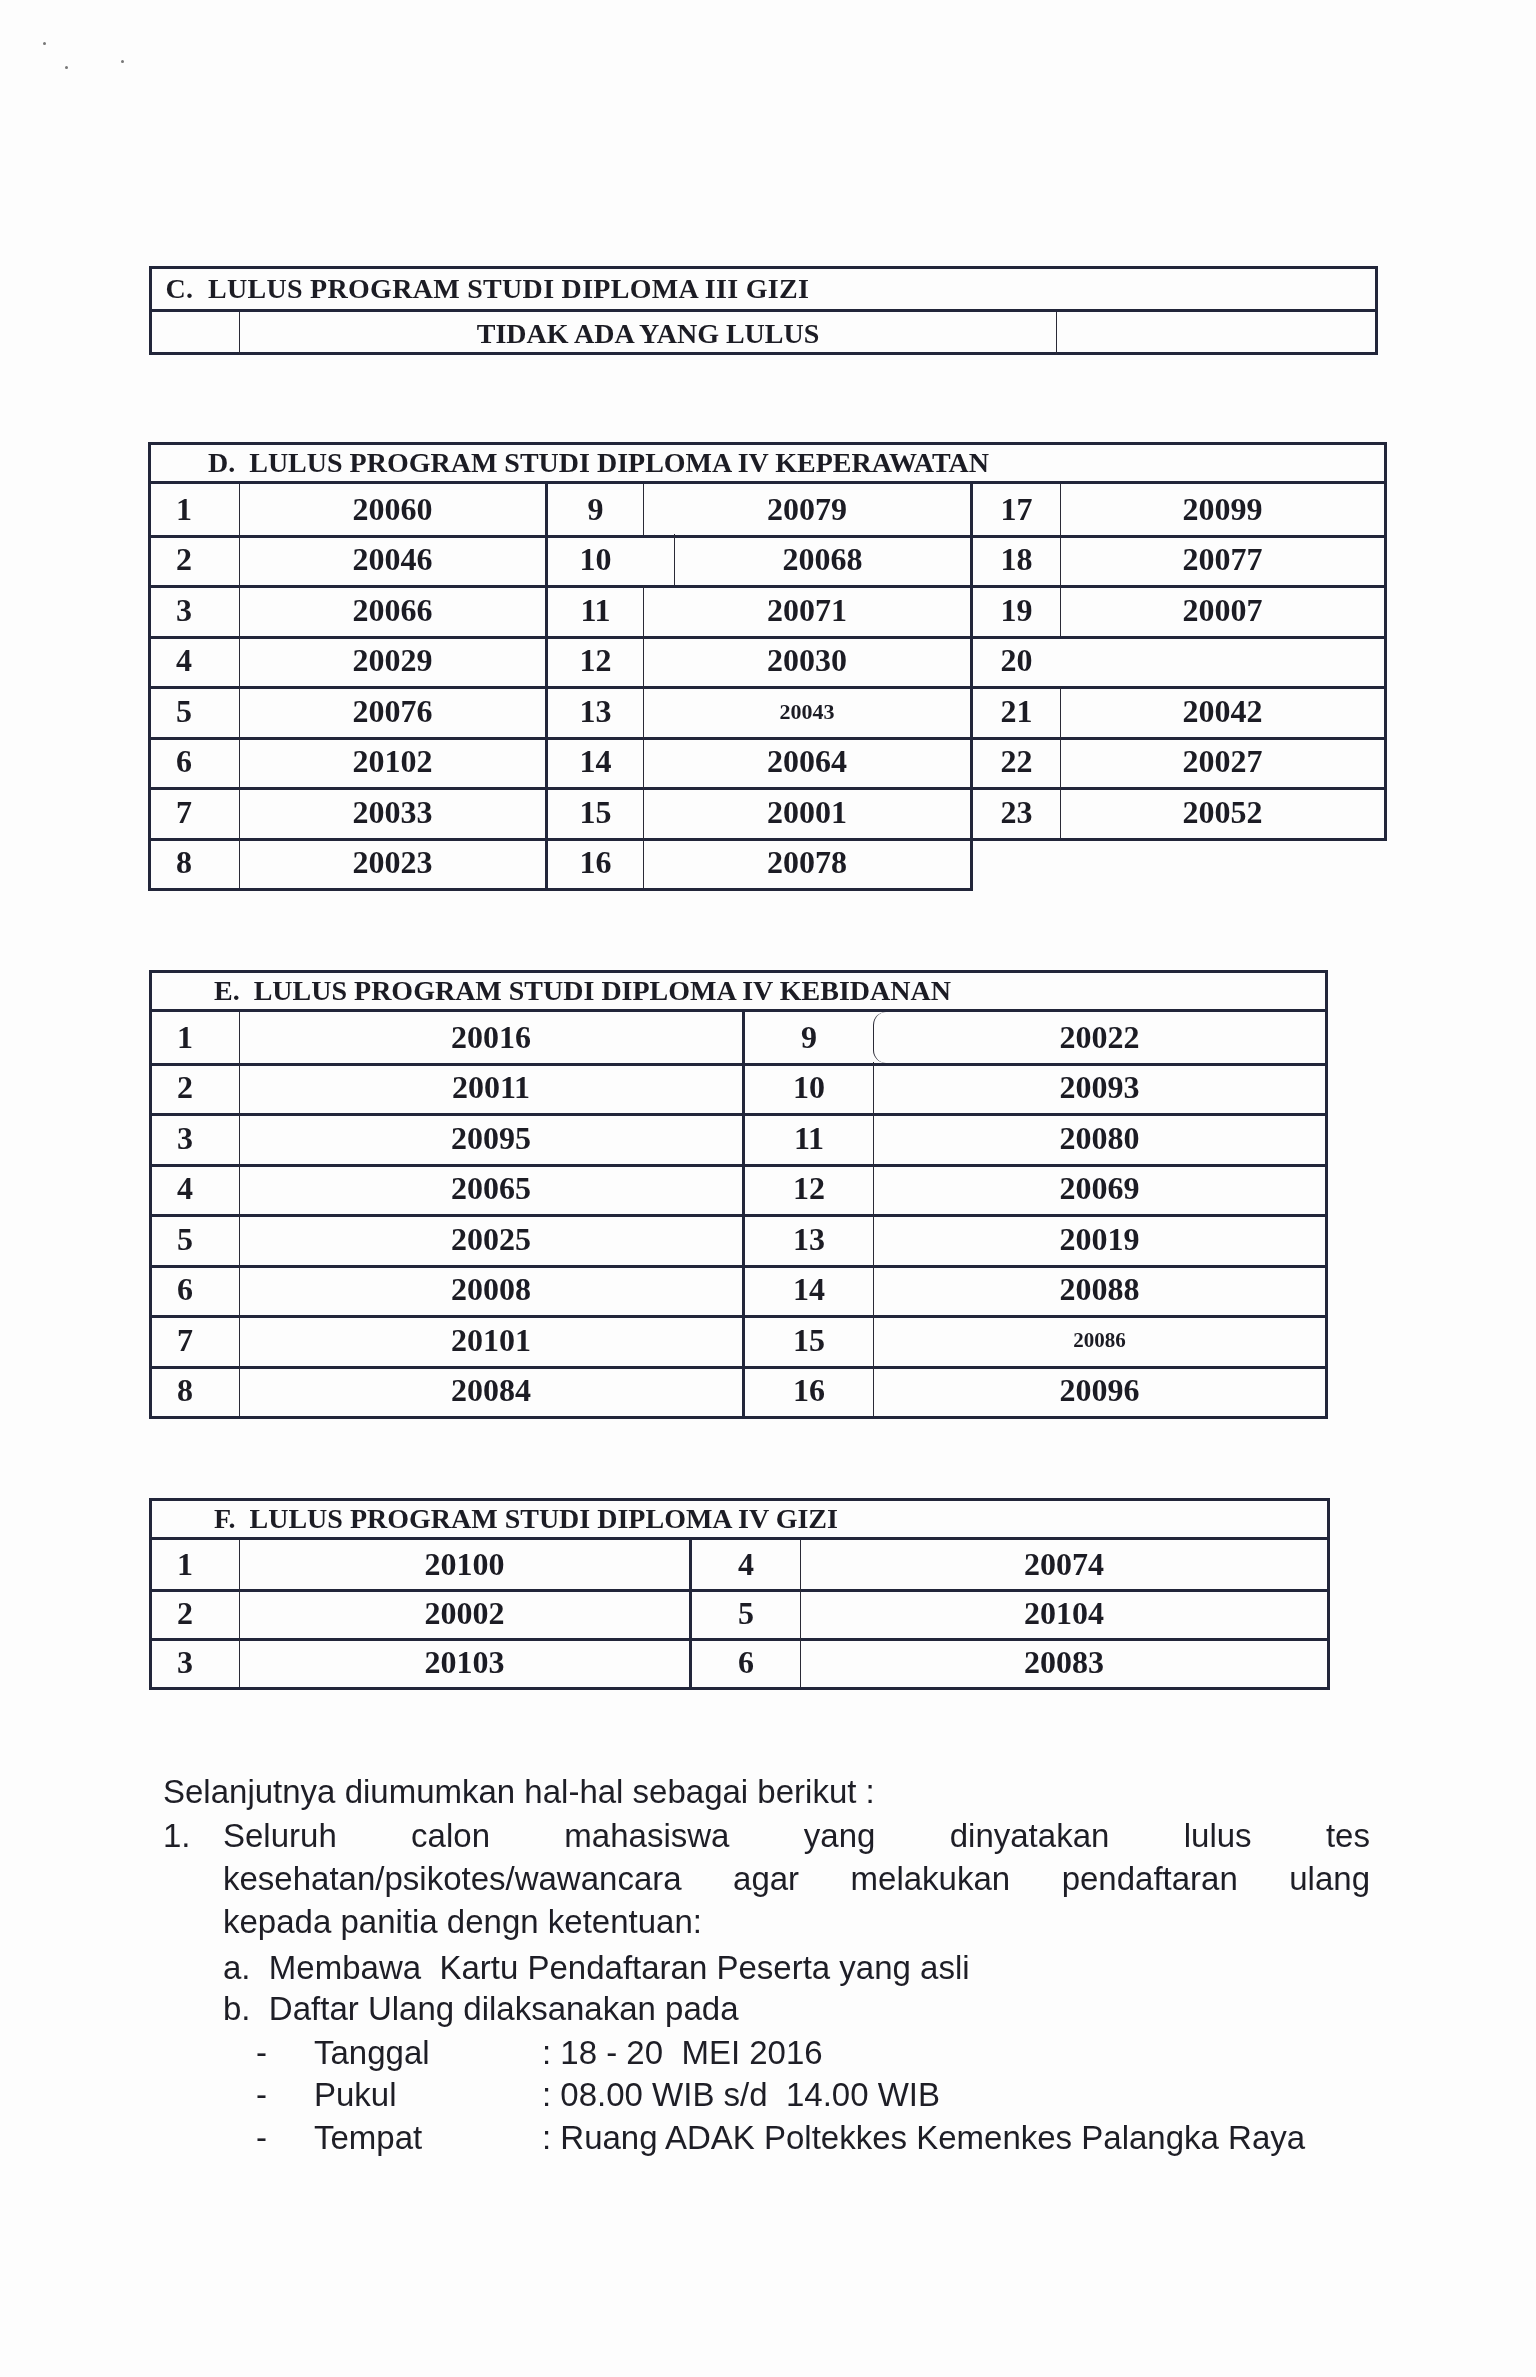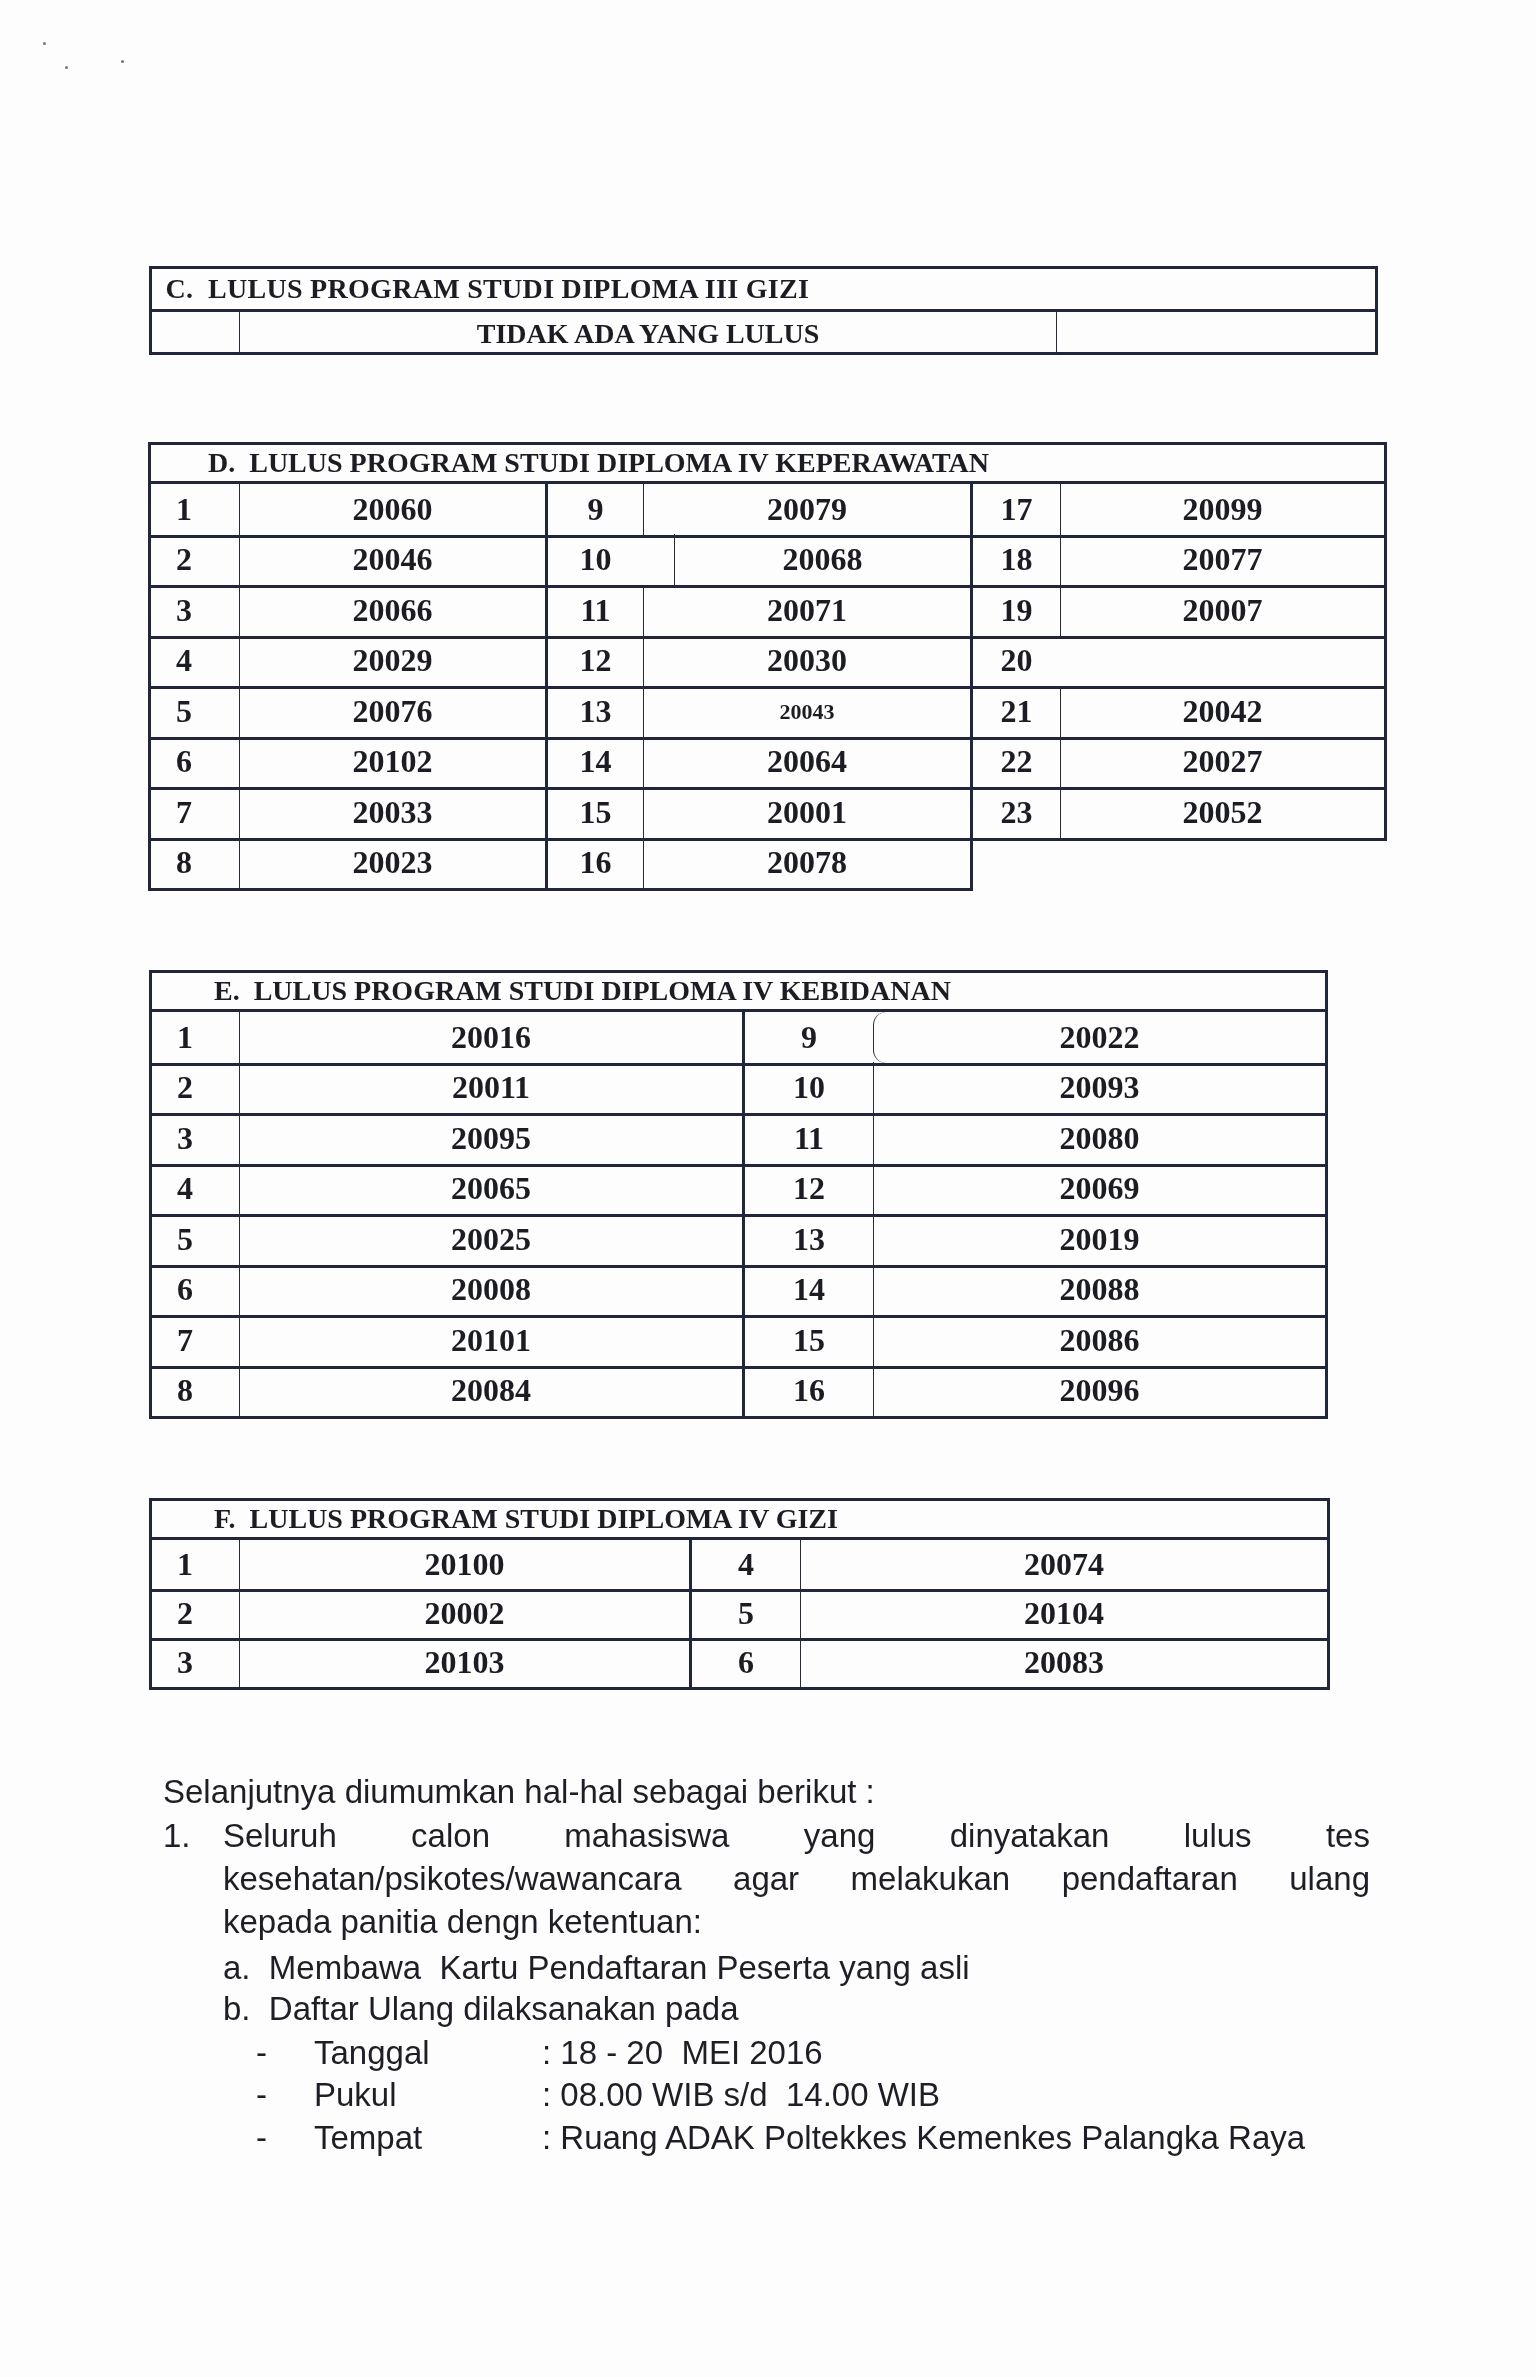--- a/index.html
+++ b/index.html
@@ -186,21 +186,21 @@
       <div style="position: absolute; left: 596px; top: 294px; width: 583px; height: 54px; border-right: 3.1px solid rgb(34, 38, 58); border-bottom: 3.1px solid rgb(34, 38, 58); border-left: none; border-image: initial; border-top: none; box-sizing: border-box;">
         <div style="position: absolute; left: 0px; top: 0px; bottom: 0px; width: 128px; display: flex; align-items: center; justify-content: center; padding-left: 0px; box-sizing: border-box; font-size: 32px;">14</div>
         <div style="position: absolute; inset: 0px 0px 0px 128px; border-left: 1.8px solid rgb(42, 42, 54); display: flex; align-items: center; justify-content: center; font-size: 32px;">20088</div>
       </div>
       <div style="position: absolute; left: 0px; top: 345px; width: 596px; height: 54px; border-right: 3.1px solid rgb(34, 38, 58); border-bottom: 3.1px solid rgb(34, 38, 58); border-left: 3.1px solid rgb(34, 38, 58); border-image: initial; border-top: none; box-sizing: border-box;">
         <div style="position: absolute; left: 0px; top: 0px; bottom: 0px; width: 87px; display: flex; align-items: center; justify-content: flex-start; padding-left: 25px; box-sizing: border-box; font-size: 32px;">7</div>
         <div style="position: absolute; inset: 0px 0px 0px 87px; border-left: 1.8px solid rgb(42, 42, 54); display: flex; align-items: center; justify-content: center; font-size: 32px;">20101</div>
       </div>
       <div style="position: absolute; left: 596px; top: 345px; width: 583px; height: 54px; border-right: 3.1px solid rgb(34, 38, 58); border-bottom: 3.1px solid rgb(34, 38, 58); border-left: none; border-image: initial; border-top: none; box-sizing: border-box;">
         <div style="position: absolute; left: 0px; top: 0px; bottom: 0px; width: 128px; display: flex; align-items: center; justify-content: center; padding-left: 0px; box-sizing: border-box; font-size: 32px;">15</div>
-        <div style="position: absolute; inset: 0px 0px 0px 128px; border-left: 1.8px solid rgb(42, 42, 54); display: flex; align-items: center; justify-content: center; font-size: 32px;">20086</div>
+        <div style="position: absolute; inset: 0px 0px 0px 128px; border-left: 1.8px solid rgb(42, 42, 54); display: flex; align-items: center; justify-content: center; font-size: 21px;">20086</div>
       </div>
       <div style="position: absolute; left: 0px; top: 395px; width: 596px; height: 54px; border-right: 3.1px solid rgb(34, 38, 58); border-bottom: 3.1px solid rgb(34, 38, 58); border-left: 3.1px solid rgb(34, 38, 58); border-image: initial; border-top: none; box-sizing: border-box;">
         <div style="position: absolute; left: 0px; top: 0px; bottom: 0px; width: 87px; display: flex; align-items: center; justify-content: flex-start; padding-left: 25px; box-sizing: border-box; font-size: 32px;">8</div>
         <div style="position: absolute; inset: 0px 0px 0px 87px; border-left: 1.8px solid rgb(42, 42, 54); display: flex; align-items: center; justify-content: center; font-size: 32px;">20084</div>
       </div>
       <div style="position: absolute; left: 596px; top: 395px; width: 583px; height: 54px; border-right: 3.1px solid rgb(34, 38, 58); border-bottom: 3.1px solid rgb(34, 38, 58); border-left: none; border-image: initial; border-top: none; box-sizing: border-box;">
         <div style="position: absolute; left: 0px; top: 0px; bottom: 0px; width: 128px; display: flex; align-items: center; justify-content: center; padding-left: 0px; box-sizing: border-box; font-size: 32px;">16</div>
         <div style="position: absolute; inset: 0px 0px 0px 128px; border-left: 1.8px solid rgb(42, 42, 54); display: flex; align-items: center; justify-content: center; font-size: 32px;">20096</div>
       </div>
     </div>

